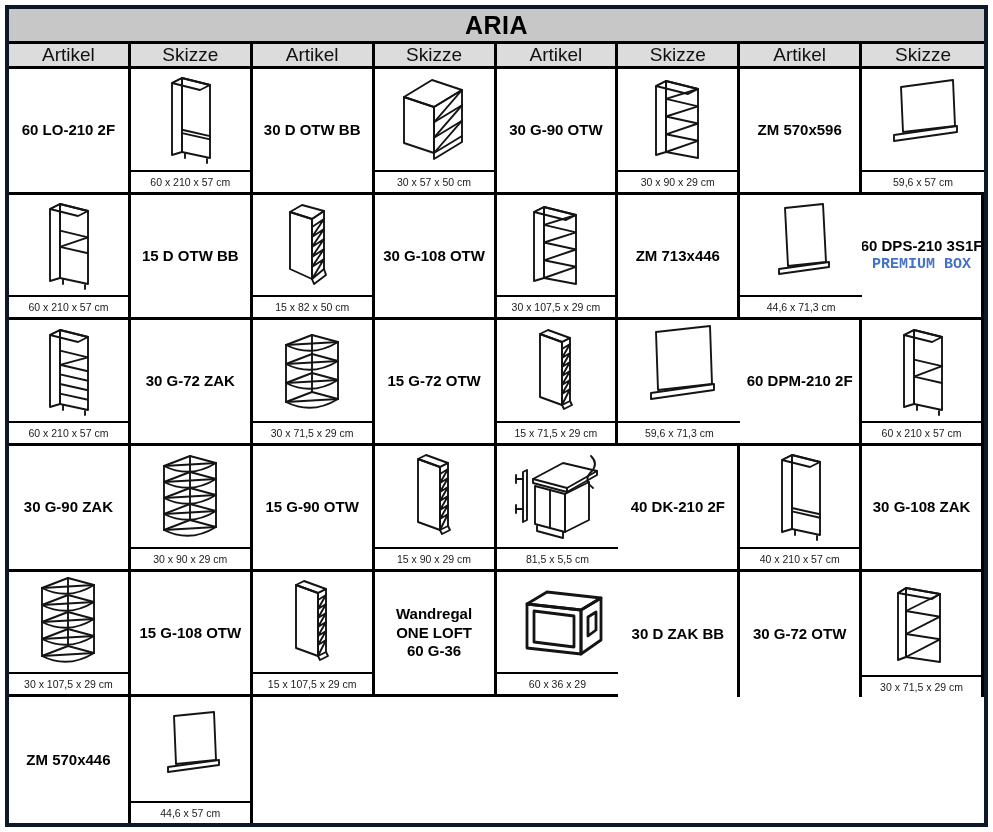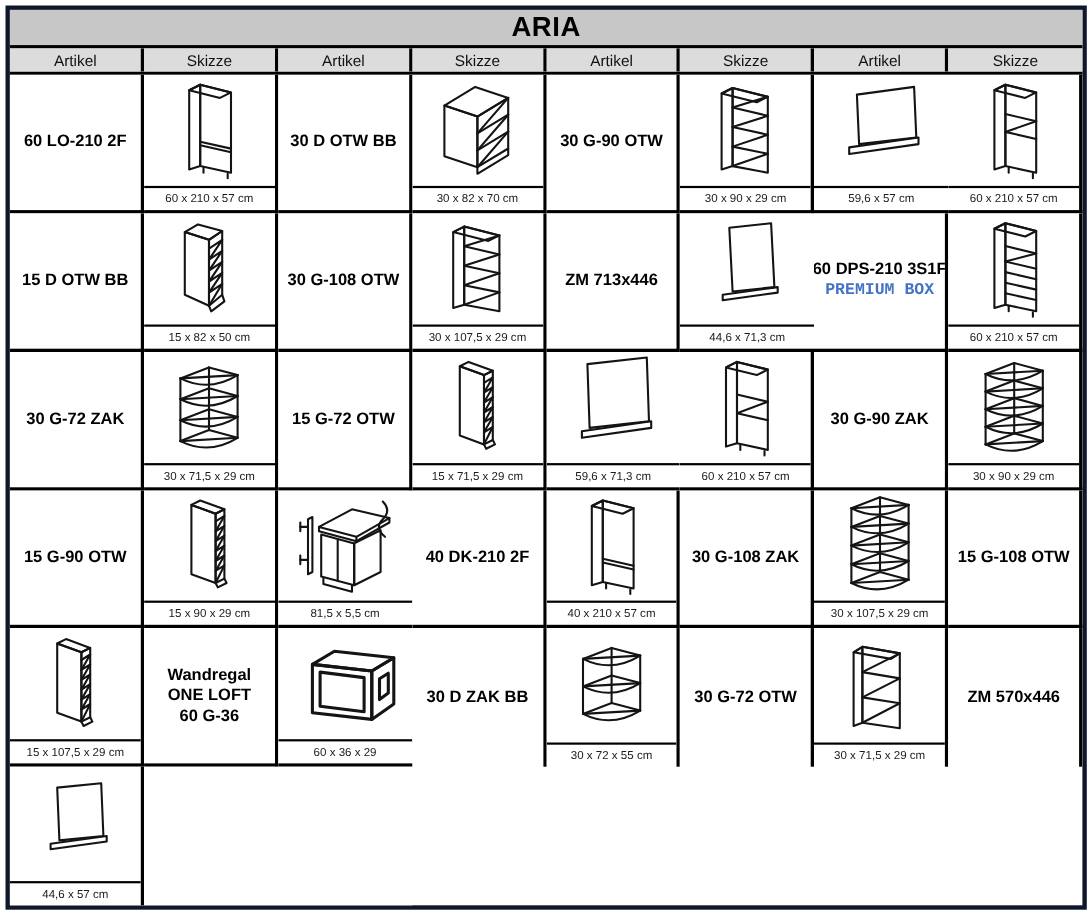--- a/index.html
+++ b/index.html
@@ -1,21 +1,21 @@
 <!DOCTYPE html>
 <html><head>
 <meta charset="utf-8">
 <style>
   html,body{margin:0;padding:0;background:#fff;}
   body{width:993px;height:832px;position:relative;font-family:"Liberation Sans",sans-serif;-webkit-font-smoothing:antialiased;}
   .sheet{position:absolute;left:5px;top:5px;width:983px;height:822px;border:4px solid #0f172a;box-sizing:border-box;display:flex;flex-direction:column;background:#fff;}
   .title-bar{height:32px;flex:0 0 32px;background:#c7c7c7;border-bottom:3px solid #000;display:flex;align-items:center;justify-content:center;}
   .title-bar .t{font-size:25px;font-weight:bold;color:#000;letter-spacing:.5px;}
   .head-row{flex:0 0 21px;display:grid;grid-template-columns:repeat(8,1fr);border-bottom:3px solid #000;}
-  .head-cell{background:#dcdcdc;border-right:3px solid #000;display:flex;align-items:center;justify-content:center;font-size:14px;color:#111;text-align:center;}
+  .head-cell{background:#dcdcdc;border-right:3px solid #000;display:flex;align-items:center;justify-content:center;font-size:19px;color:#111;text-align:center;}
   .head-cell:last-child{border-right:none;}
   .grid{flex:1 1 auto;display:grid;grid-template-columns:repeat(8,1fr);grid-template-rows:repeat(6,1fr);}
   .cell{border-right:3px solid #000;border-bottom:3px solid #000;box-sizing:border-box;overflow:hidden;background:#fff;}
   .cell.last-col{border-right:none;}
   .cell.last-row{border-bottom:none;}
   .artikel{display:flex;flex-direction:column;align-items:center;justify-content:center;text-align:center;padding:2px;}
   .artikel .line{font-weight:bold;font-size:15px;color:#000;line-height:1.25;white-space:nowrap;}
   .artikel .line.accent{color:#4472c4;font-family:Liberation Mono, monospace;}
   .skizze{display:flex;flex-direction:column;}
   .sketch{flex:1 1 auto;display:flex;align-items:center;justify-content:center;}
@@ -68,41 +68,44 @@
             <path d="M26,28 L56,38 L56,84 L26,74 Z" fill="none" stroke="#141414" stroke-width="1.9" stroke-linejoin="round" stroke-linecap="round"></path>
             <path d="M56,38 L84,21 L84,67 L56,84 Z" fill="none" stroke="#141414" stroke-width="1.9" stroke-linejoin="round" stroke-linecap="round"></path>
             <path d="M56,53.3 L84,36.3" fill="none" stroke="#141414" stroke-width="1.9" stroke-linejoin="round" stroke-linecap="round"></path>
             <path d="M56,68.7 L84,51.7" fill="none" stroke="#141414" stroke-width="1.9" stroke-linejoin="round" stroke-linecap="round"></path>
             <path d="M56,53.3 L84,21" fill="none" stroke="#141414" stroke-width="1.9" stroke-linejoin="round" stroke-linecap="round"></path>
             <path d="M56,68.7 L84,36.3" fill="none" stroke="#141414" stroke-width="1.9" stroke-linejoin="round" stroke-linecap="round"></path>
             <path d="M56,84 L84,51.7" fill="none" stroke="#141414" stroke-width="1.9" stroke-linejoin="round" stroke-linecap="round"></path>
             <path d="M56,84 L56,90 L84,73 L84,67" fill="none" stroke="#141414" stroke-width="1.9" stroke-linejoin="round" stroke-linecap="round"></path>
           </svg>
         </div>
-        <div class="dim">30 x 82 x 70 cm</div>
+        <div class="dim">30 x 57 x 50 cm</div>
       </div>
       <div class="cell artikel">
         <div class="line">30 G-90 OTW</div>
       </div>
       <div class="cell skizze">
         <div class="sketch">
           <svg width="112" height="100" viewBox="0 0 112 100">
             <path d="M34,17 L44,12 L44,83 L34,86 Z" fill="none" stroke="#141414" stroke-width="1.9" stroke-linejoin="round" stroke-linecap="round"></path>
             <path d="M44,12 L76,20 L76,89 L44,83 Z" fill="none" stroke="#141414" stroke-width="1.9" stroke-linejoin="round" stroke-linecap="round"></path>
             <path d="M34,17 L44,12 L76,20 L66,25 Z" fill="none" stroke="#141414" stroke-width="1.9" stroke-linejoin="round" stroke-linecap="round"></path>
             <path d="M44,29.8 L76,37.3" fill="none" stroke="#141414" stroke-width="1.9" stroke-linejoin="round" stroke-linecap="round"></path>
             <path d="M44,47.5 L76,54.5" fill="none" stroke="#141414" stroke-width="1.9" stroke-linejoin="round" stroke-linecap="round"></path>
             <path d="M44,65.3 L76,71.8" fill="none" stroke="#141414" stroke-width="1.9" stroke-linejoin="round" stroke-linecap="round"></path>
             <path d="M44,29.8 L76,20" fill="none" stroke="#141414" stroke-width="1.9" stroke-linejoin="round" stroke-linecap="round"></path>
             <path d="M44,47.5 L76,37.3" fill="none" stroke="#141414" stroke-width="1.9" stroke-linejoin="round" stroke-linecap="round"></path>
             <path d="M44,65.3 L76,54.5" fill="none" stroke="#141414" stroke-width="1.9" stroke-linejoin="round" stroke-linecap="round"></path>
             <path d="M44,83 L76,71.8" fill="none" stroke="#141414" stroke-width="1.9" stroke-linejoin="round" stroke-linecap="round"></path>
           </svg>
         </div>
         <div class="dim">30 x 90 x 29 cm</div>
+      </div>
+      <div class="cell artikel">
+        <div class="line">ZM 570x596</div>
       </div>
       <div class="cell skizze last-col-maybe last-col">
         <div class="sketch">
           <svg width="112" height="100" viewBox="0 0 112 100">
             <path d="M34,18 L86,11 L88,57 L36,63 Z" fill="none" stroke="#141414" stroke-width="1.9" stroke-linejoin="round" stroke-linecap="round"></path>
             <path d="M27,66 L90,57 L90,63 L27,72 Z" fill="none" stroke="#141414" stroke-width="1.9" stroke-linejoin="round" stroke-linecap="round"></path>
           </svg>
         </div>
         <div class="dim">59,6 x 57 cm</div>
       </div>
@@ -231,20 +234,23 @@
         <div class="dim">15 x 71,5 x 29 cm</div>
       </div>
       <div class="cell skizze last-col-maybe last-col">
         <div class="sketch">
           <svg width="112" height="100" viewBox="0 0 112 100">
             <path d="M33,11 L87,5 L89,63 L35,69 Z" fill="none" stroke="#141414" stroke-width="1.9" stroke-linejoin="round" stroke-linecap="round"></path>
             <path d="M28,72 L91,63 L91,69 L28,78 Z" fill="none" stroke="#141414" stroke-width="1.9" stroke-linejoin="round" stroke-linecap="round"></path>
           </svg>
         </div>
         <div class="dim">59,6 x 71,3 cm</div>
+      </div>
+      <div class="cell artikel">
+        <div class="line">60 DPM-210 2F</div>
       </div>
       <div class="cell skizze">
         <div class="sketch">
           <svg width="112" height="100" viewBox="0 0 112 100">
             <path d="M38,14 L48,9 L48,83 L38,86 Z" fill="none" stroke="#141414" stroke-width="1.9" stroke-linejoin="round" stroke-linecap="round"></path>
             <path d="M48,9 L76,16 L76,89 L48,83 Z" fill="none" stroke="#141414" stroke-width="1.9" stroke-linejoin="round" stroke-linecap="round"></path>
             <path d="M38,14 L48,9 L76,16 L66,21 Z" fill="none" stroke="#141414" stroke-width="1.9" stroke-linejoin="round" stroke-linecap="round"></path>
             <path d="M51,84.5 L51,89" fill="none" stroke="#141414" stroke-width="1.9" stroke-linejoin="round" stroke-linecap="round"></path>
             <path d="M73,90 L73,94" fill="none" stroke="#141414" stroke-width="1.9" stroke-linejoin="round" stroke-linecap="round"></path>
             <path d="M48,38.6 L76,45.2" fill="none" stroke="#141414" stroke-width="1.9" stroke-linejoin="round" stroke-linecap="round"></path>
@@ -390,39 +396,20 @@
             <path d="M33,39 L73,44 L73,75 L33,70 Z" fill="none" stroke="#141414" stroke-width="2.8" stroke-linejoin="round" stroke-linecap="round"></path>
             <path d="M80,38 L100,26 L100,68 L80,82 Z" fill="none" stroke="#141414" stroke-width="2.8" stroke-linejoin="round" stroke-linecap="round"></path>
             <path d="M87,45 L95,40 L95,58 L87,64 Z" fill="none" stroke="#141414" stroke-width="2.8" stroke-linejoin="round" stroke-linecap="round"></path>
           </svg>
         </div>
         <div class="dim">60 x 36 x 29</div>
       </div>
       <div class="cell artikel last-row">
         <div class="line">30 D ZAK BB</div>
       </div>
-      <div class="cell skizze last-row">
-        <div class="sketch">
-          <svg width="112" height="100" viewBox="0 0 112 100">
-            <path d="M30,26 L56,16 L82,23" fill="none" stroke="#141414" stroke-width="1.9" stroke-linejoin="round" stroke-linecap="round"></path>
-            <path d="M82,23 Q56,39 30,26" fill="none" stroke="#141414" stroke-width="1.9" stroke-linejoin="round" stroke-linecap="round"></path>
-            <path d="M30,26 L82,23" fill="none" stroke="#141414" stroke-width="1.9" stroke-linejoin="round" stroke-linecap="round"></path>
-            <path d="M30,51 L56,41 L82,48" fill="none" stroke="#141414" stroke-width="1.9" stroke-linejoin="round" stroke-linecap="round"></path>
-            <path d="M82,48 Q56,64 30,51" fill="none" stroke="#141414" stroke-width="1.9" stroke-linejoin="round" stroke-linecap="round"></path>
-            <path d="M30,51 L82,48" fill="none" stroke="#141414" stroke-width="1.9" stroke-linejoin="round" stroke-linecap="round"></path>
-            <path d="M30,76 L56,66 L82,73" fill="none" stroke="#141414" stroke-width="1.9" stroke-linejoin="round" stroke-linecap="round"></path>
-            <path d="M82,73 Q56,89 30,76" fill="none" stroke="#141414" stroke-width="1.9" stroke-linejoin="round" stroke-linecap="round"></path>
-            <path d="M30,76 L82,73" fill="none" stroke="#141414" stroke-width="1.9" stroke-linejoin="round" stroke-linecap="round"></path>
-            <path d="M30,26 L30,76" fill="none" stroke="#141414" stroke-width="1.9" stroke-linejoin="round" stroke-linecap="round"></path>
-            <path d="M82,23 L82,73" fill="none" stroke="#141414" stroke-width="1.9" stroke-linejoin="round" stroke-linecap="round"></path>
-            <path d="M56,16 L56,66" fill="none" stroke="#141414" stroke-width="1.9" stroke-linejoin="round" stroke-linecap="round"></path>
-          </svg>
-        </div>
-        <div class="dim">30 x 72 x 55 cm</div>
-      </div>
       <div class="cell artikel last-row">
         <div class="line">30 G-72 OTW</div>
       </div>
       <div class="cell skizze last-row">
         <div class="sketch">
           <svg width="112" height="100" viewBox="0 0 112 100">
             <path d="M32,20 L40,15 L40,84 L32,87 Z" fill="none" stroke="#141414" stroke-width="1.9" stroke-linejoin="round" stroke-linecap="round"></path>
             <path d="M40,15 L74,21 L74,89 L40,84 Z" fill="none" stroke="#141414" stroke-width="1.9" stroke-linejoin="round" stroke-linecap="round"></path>
             <path d="M32,20 L40,15 L74,21 L66,26 Z" fill="none" stroke="#141414" stroke-width="1.9" stroke-linejoin="round" stroke-linecap="round"></path>
             <path d="M40,38 L74,43.7" fill="none" stroke="#141414" stroke-width="1.9" stroke-linejoin="round" stroke-linecap="round"></path>

